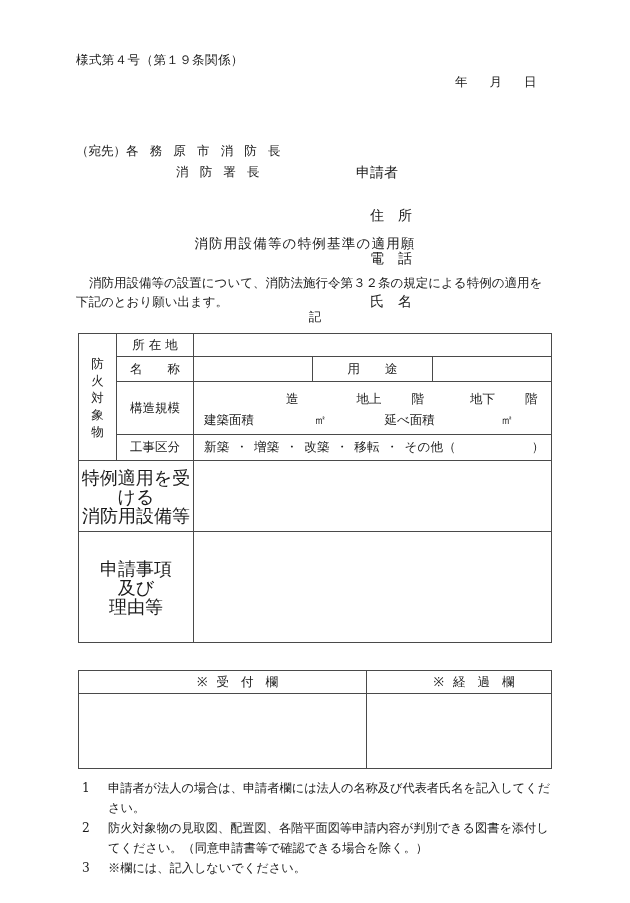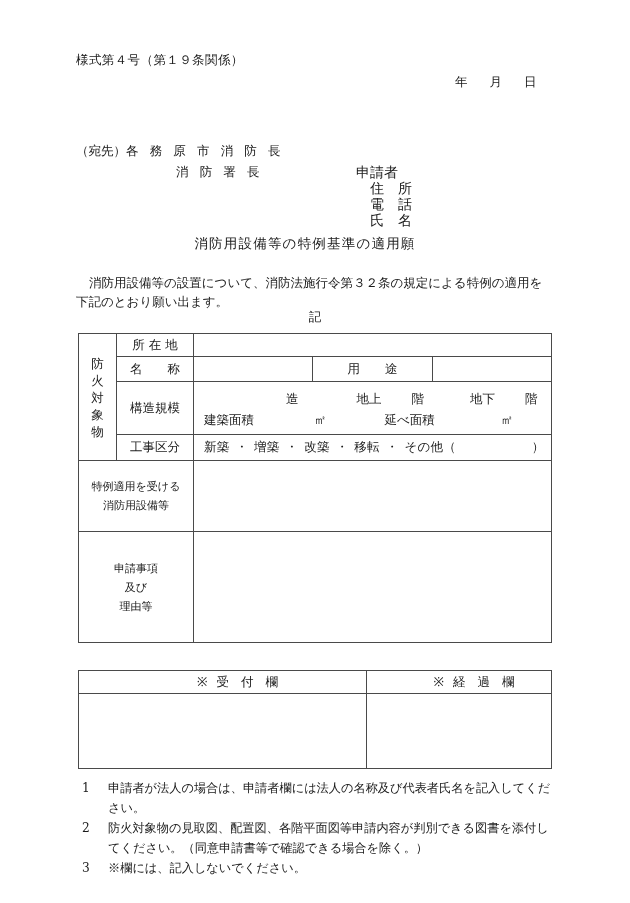--- a/index.html
+++ b/index.html
@@ -54,21 +54,21 @@
   
   .applicant {
     position: absolute;
     left: 356px; top: 164px;
     font-size: 14px;
     line-height: 16px;
     white-space: nowrap;
   }
   .applicant .row { padding-left: 14px; }
   .applicant .row:first-child { padding-left: 0; }
-  .gap2 { letter-spacing: 0; }
+  .gap2 { letter-spacing: 0; margin-top: 27px; }
   .gap2 > i { font-style: normal; padding: 0 7px; }
 
   
   .doc-title {
     position: absolute;
     left: 0; top: 235px;
     width: 610px;
     text-align: center;
     font-size: 13.5px;
     letter-spacing: 1.2px;
@@ -149,21 +149,21 @@
     padding-left: 10px;
     white-space: nowrap;
     letter-spacing: 0.2px;
   }
   .work-inner i { font-style: normal; padding: 0 6px; }
   .paren-gap { display: inline-block; width: 76px; }
 
   .stack-label {
     text-align: center;
     line-height: 19px;
-    font-size: 11px;
+    font-size: 18px;
   }
   .stack-label .l1 { display: block; }
   .stack-label .l2 { display: block; }
   .stack-label .l3 { display: block; }
 
   
   #bottom-table {
     left: 78px; top: 670px;
     width: 474px;
   }

